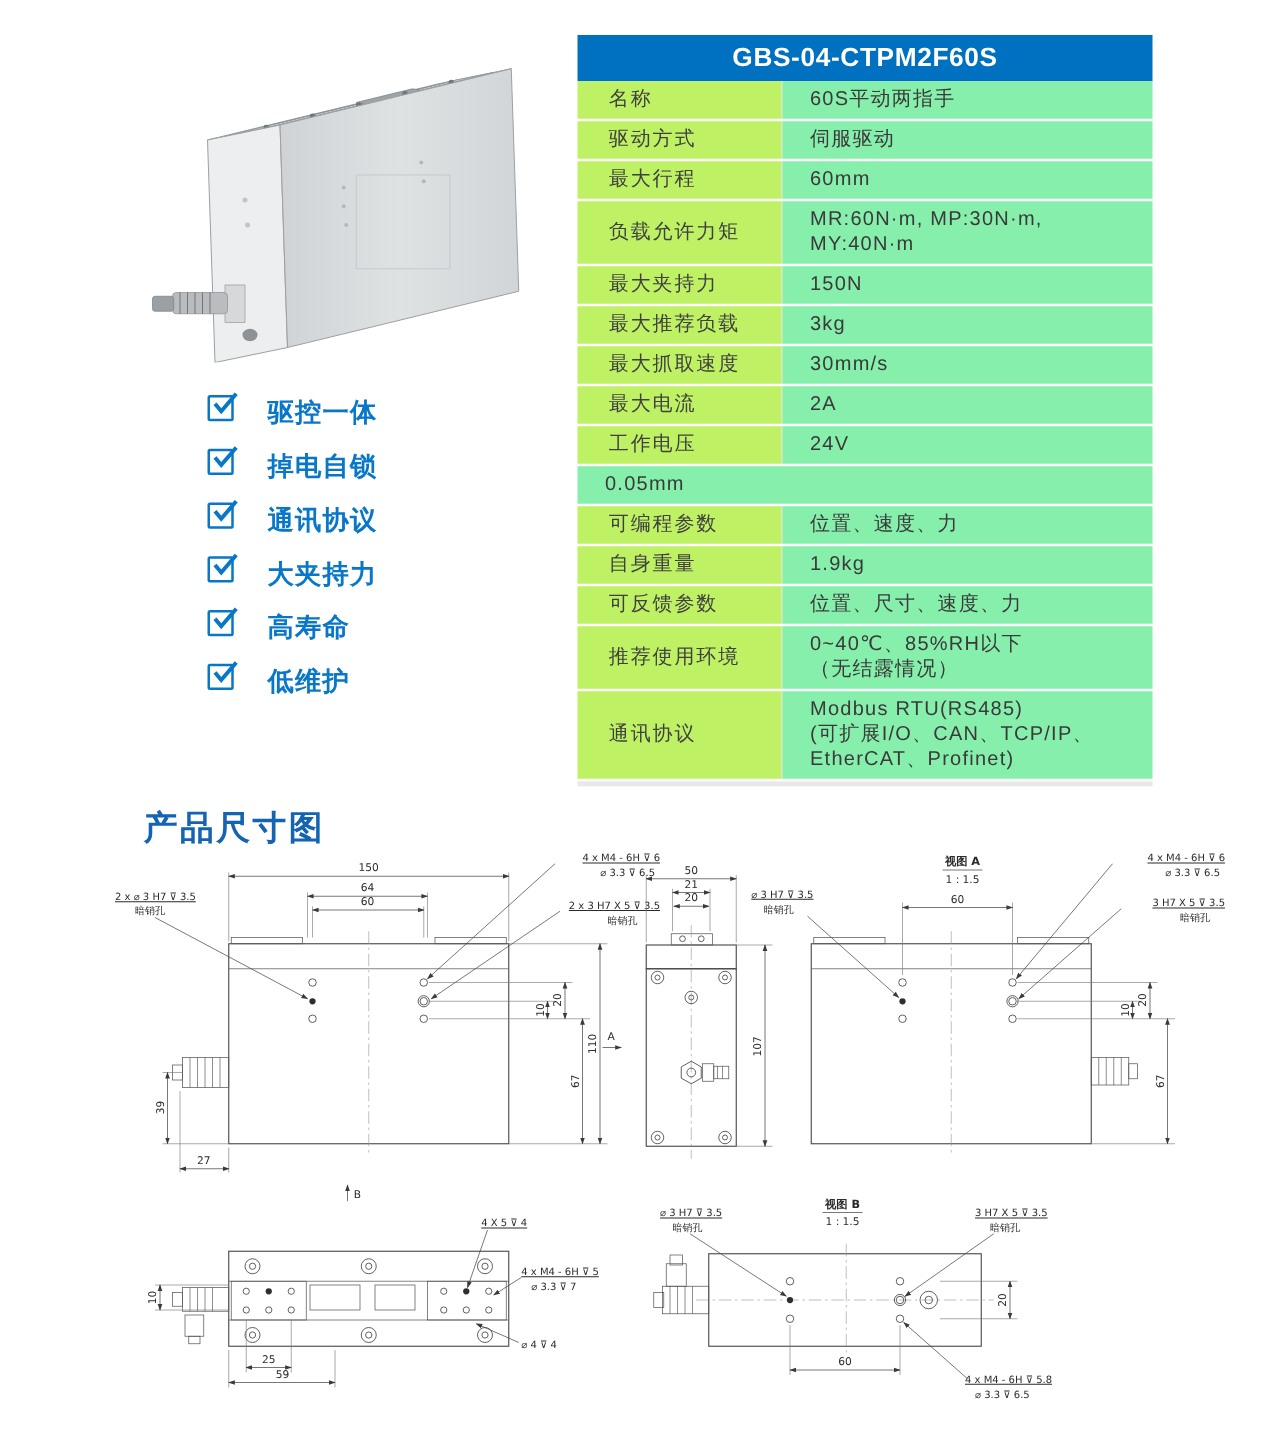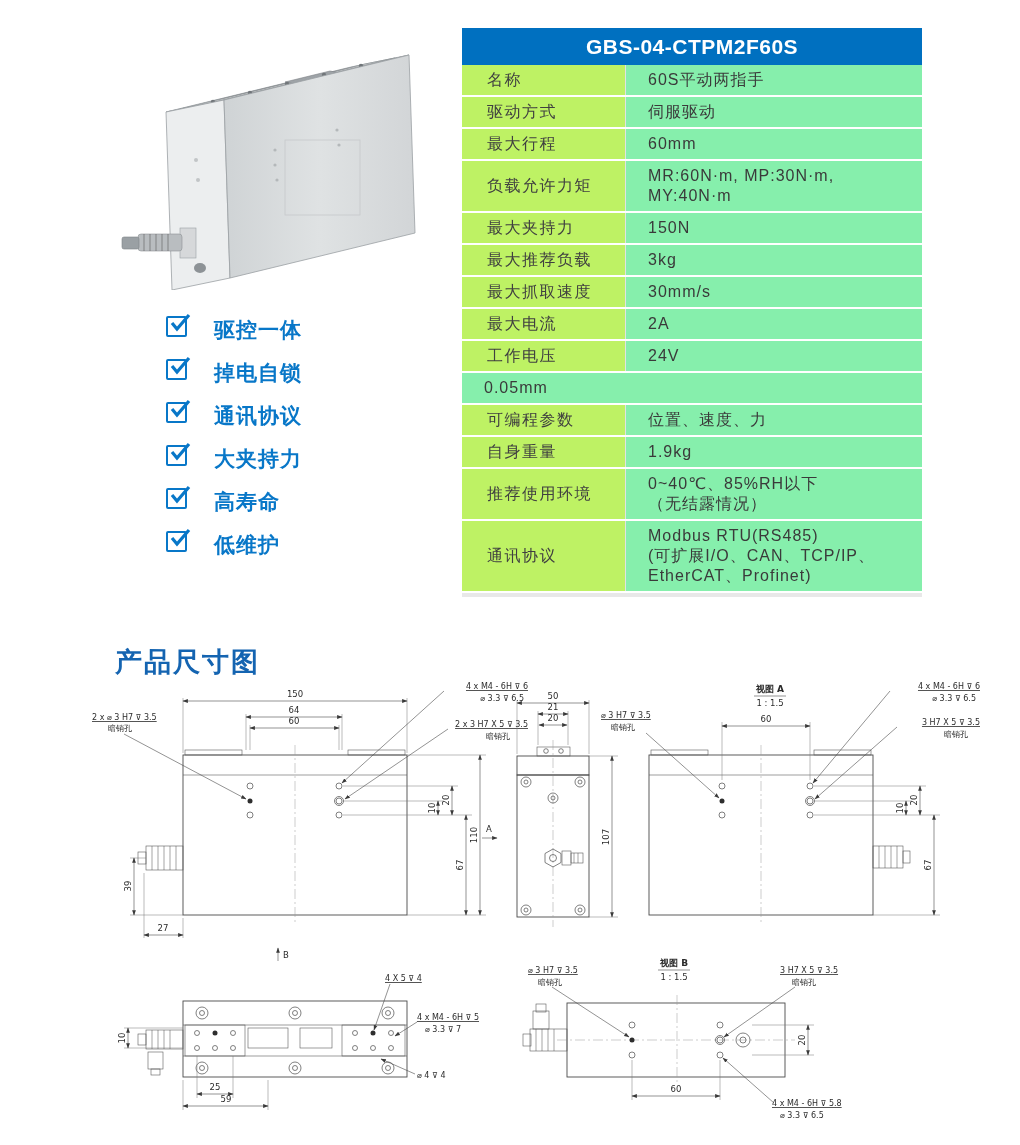--- a/index.html
+++ b/index.html
@@ -200,20 +200,24 @@
     </div>
   <div class="row">
       <div class="lbl">可编程参数</div>
       <div class="val">位置、速度、力</div>
     </div>
   <div class="row">
       <div class="lbl">自身重量</div>
       <div class="val">1.9kg</div>
     </div>
   <div class="row">
+      <div class="lbl">可反馈参数</div>
+      <div class="val">位置、尺寸、速度、力</div>
+    </div>
+  <div class="row">
       <div class="lbl">推荐使用环境</div>
       <div class="val">0~40℃、85%RH以下
 （无结露情况）</div>
     </div>
   <div class="row">
       <div class="lbl">通讯协议</div>
       <div class="val">Modbus RTU(RS485)
 (可扩展I/O、CAN、TCP/IP、
 EtherCAT、Profinet)</div>
     </div>

